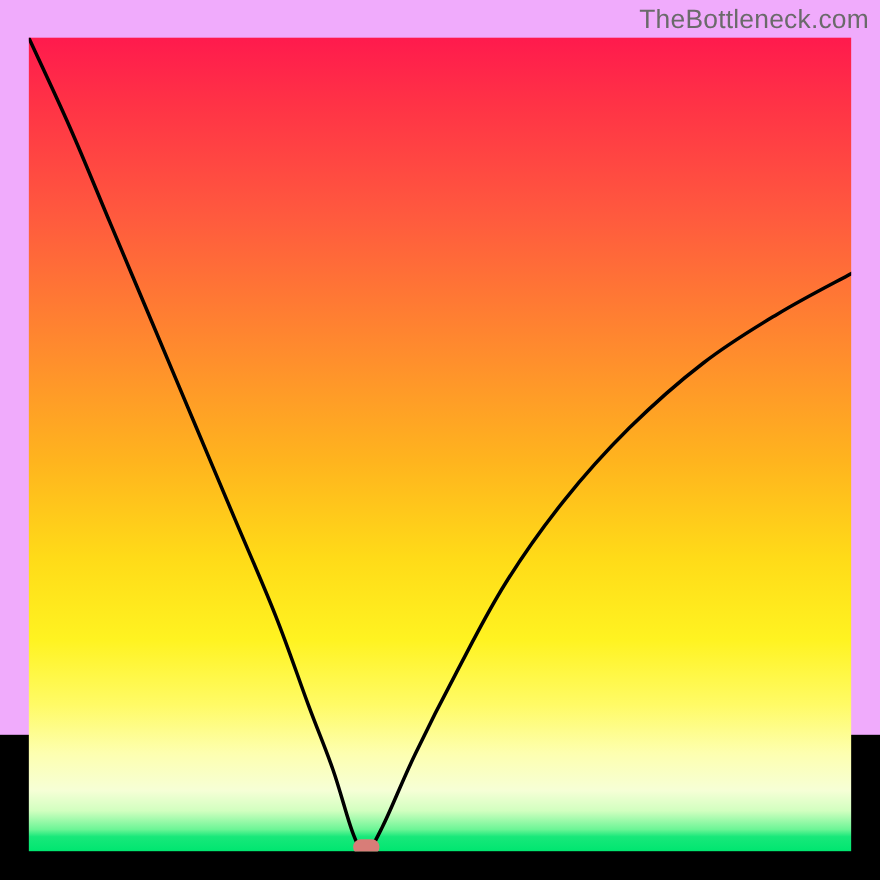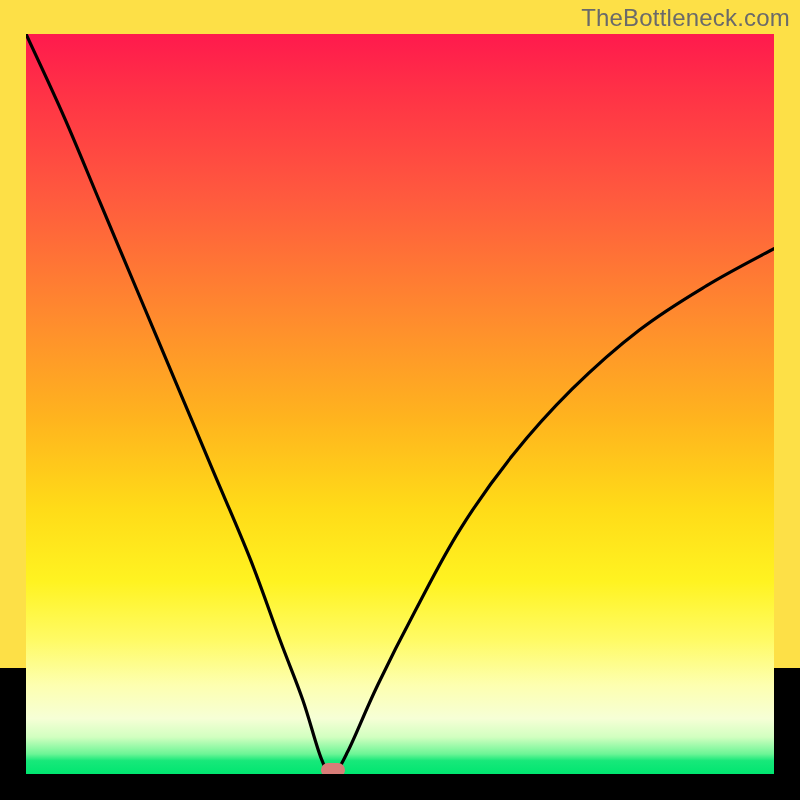--- a/index.html
+++ b/index.html
@@ -8,21 +8,21 @@
     width: 800px;
     height: 800px;
     background: #000;
     overflow: hidden;
     font-family: Arial, Helvetica, sans-serif;
   }
   .frame {
     position: relative;
     width: 800px;
     height: 668px;
-    background: #fde047;
+    background: #f0abfc;
     text-decoration: underline;
   }
   .watermark {
     position: absolute;
     top: 4px;
     right: 10px;
     color: #6a6a6a;
     font-size: 24px;
     font-weight: 500;
     letter-spacing: 0.2px;

